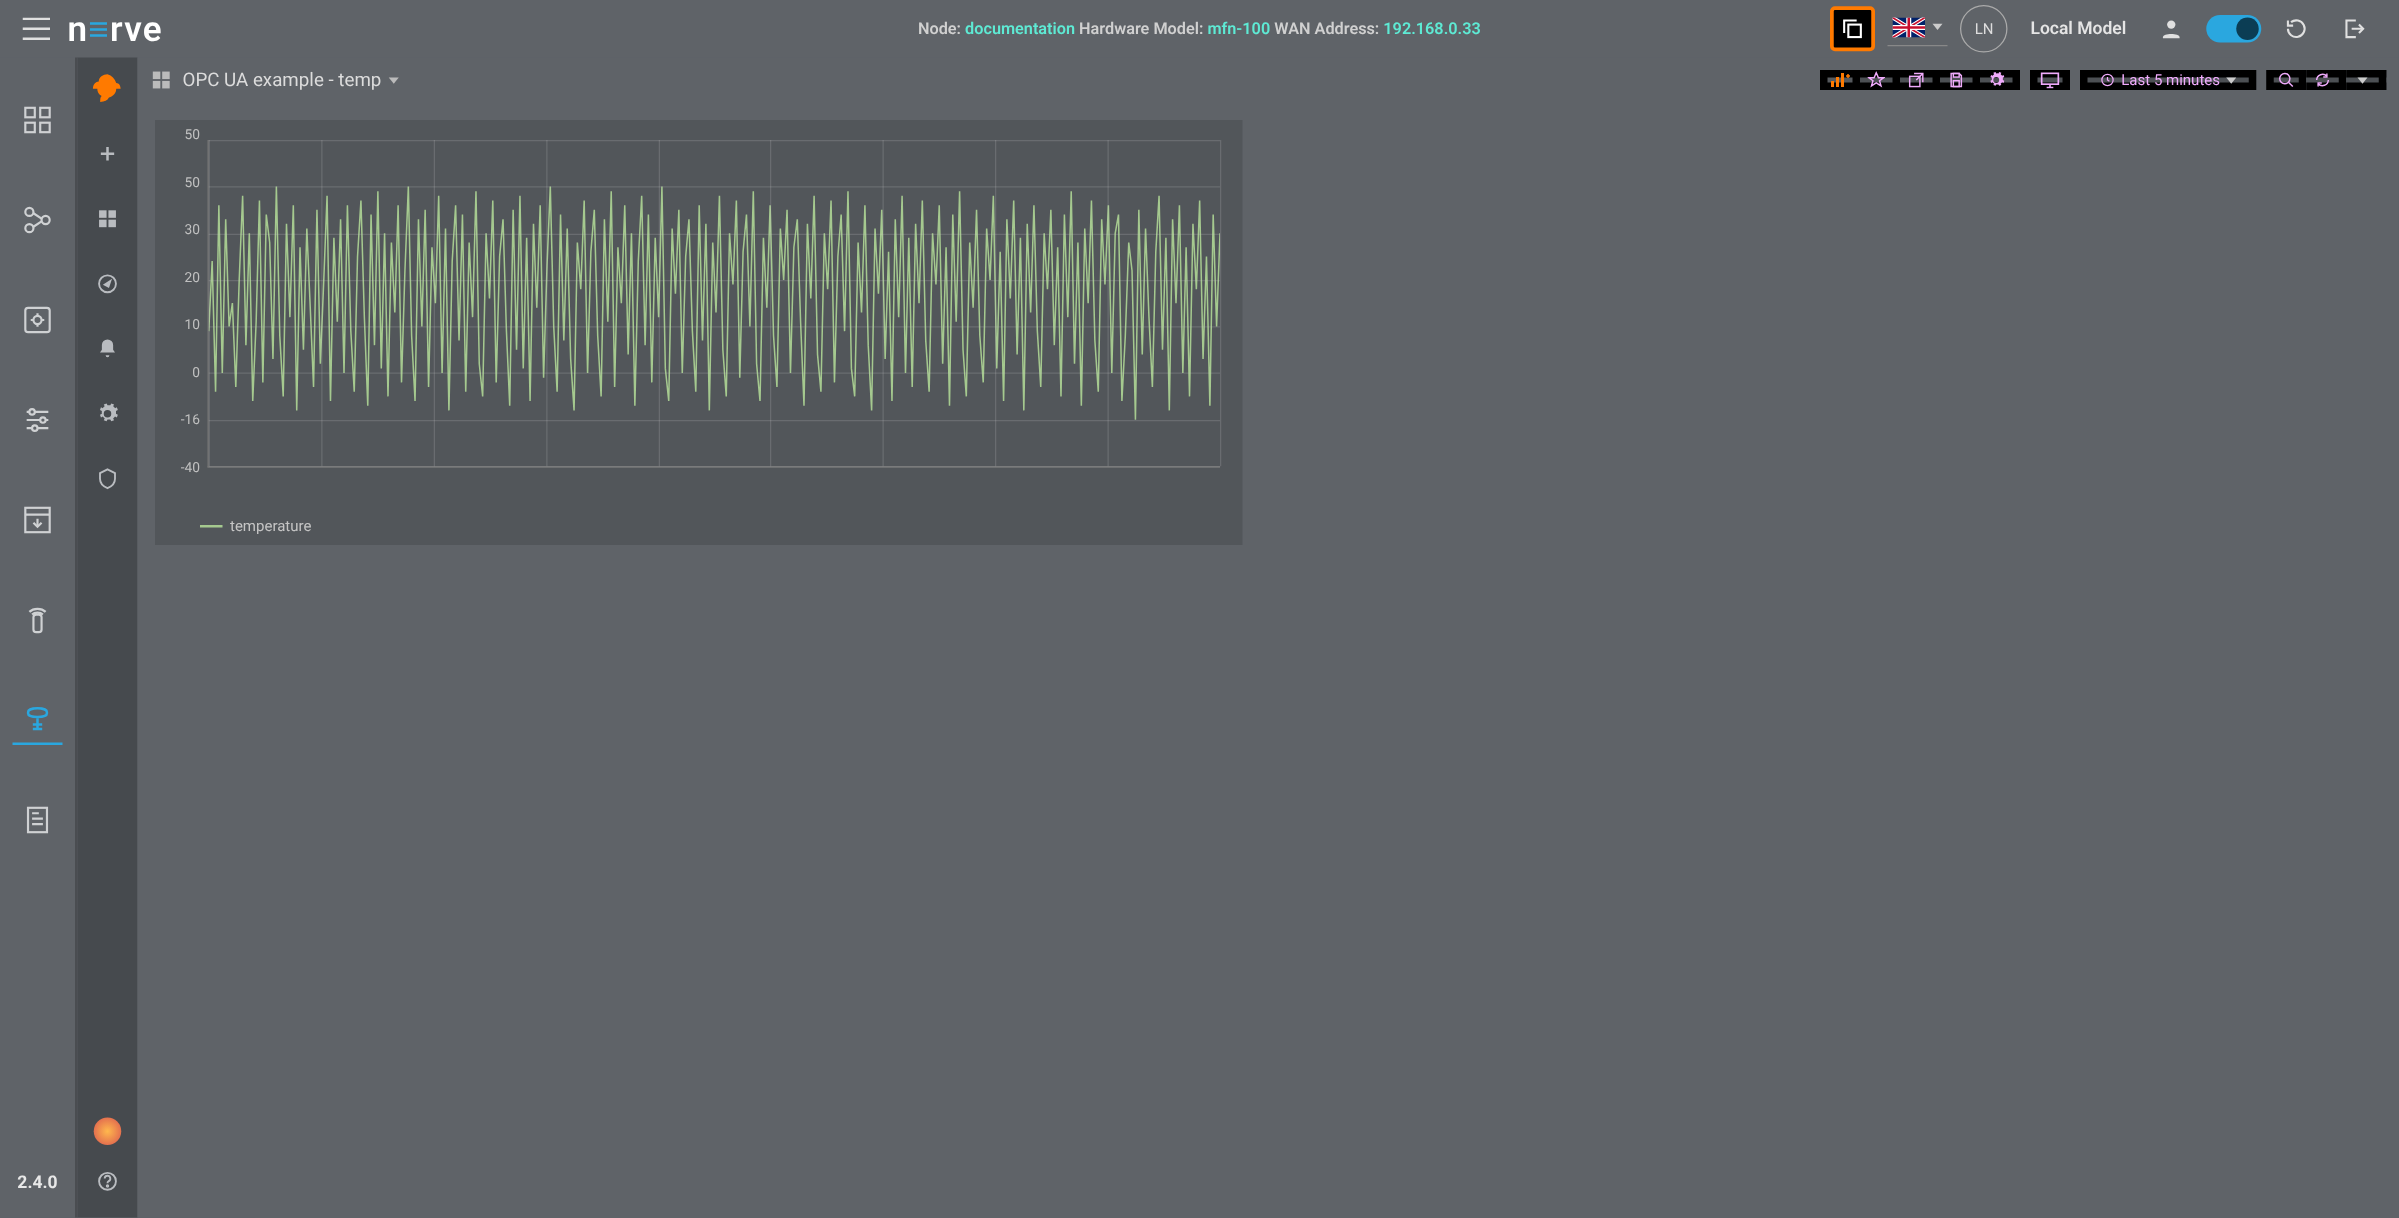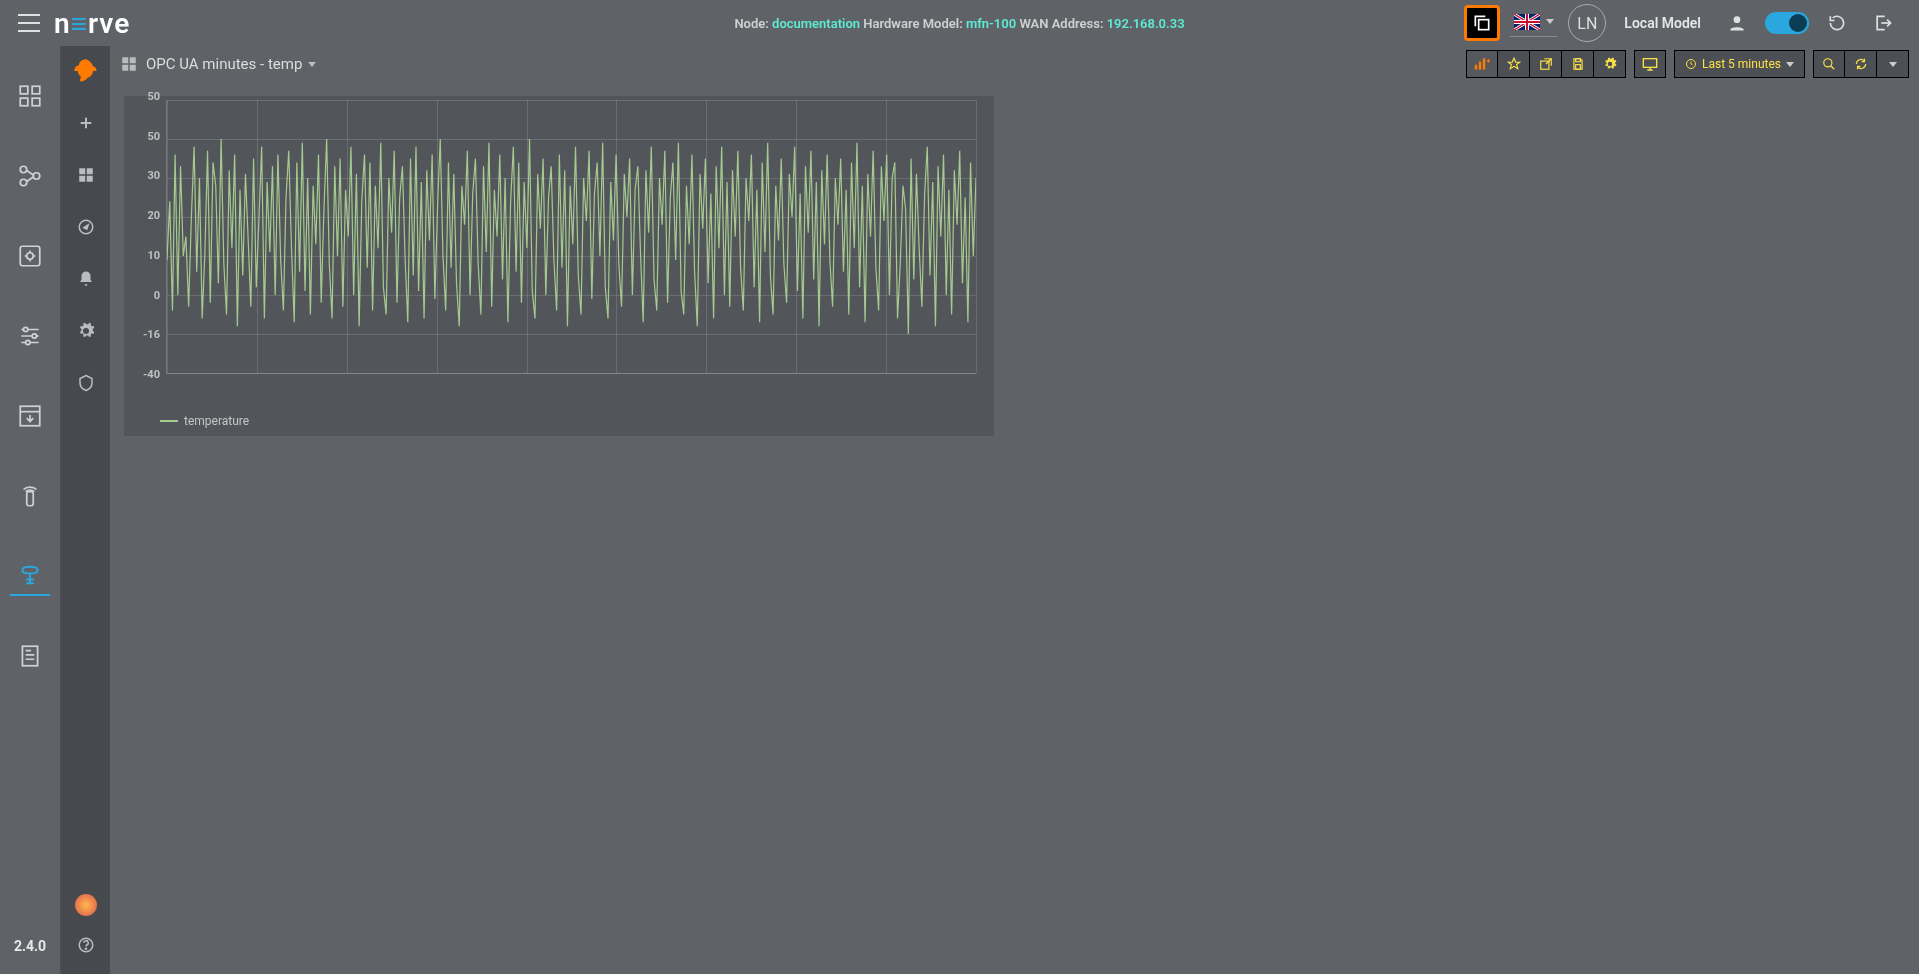--- a/index.html
+++ b/index.html
@@ -35,21 +35,21 @@
   width: 36px; height: 36px; display:flex; align-items:center; justify-content:center;
   cursor:pointer; color:#e0e0e0;
 }
 .highlight-btn {
   border: 3px solid #ff7a00; border-radius: 4px; background:#000;
 }
 .lang-sel { display:flex; align-items:center; gap:6px; border-bottom:1px solid #888; padding:4px 4px 6px; cursor:pointer;}
 .chev-down { width:0;height:0;border-left:4px solid transparent;border-right:4px solid transparent;border-top:5px solid #ccc;}
 .ln-circle {
   width: 38px;height:38px;border:1.5px solid #aaa;border-radius:50%;
-  display:flex;align-items:center;justify-content:center;font-size:16px;color:#ddd;
+  display:flex;align-items:center;justify-content:center;font-size:12px;color:#ddd;
 }
 .local-nerve{font-size:14px;color:#e5e5e5;font-weight:600;margin:0 8px;}
 .toggle {
   width:44px;height:22px;background:#2aa7df;border-radius:11px;position:relative;cursor:pointer;
 }
 .toggle::after{content:"";position:absolute;right:2px;top:2px;width:18px;height:18px;background:#0b3d54;border-radius:50%;}
 
 
 .nerve-sidebar {
   position: absolute; left:0; top:46px; bottom:0; width:60px;
@@ -75,35 +75,35 @@
 .gf-bottom{margin-top:auto;margin-bottom:14px;display:flex;flex-direction:column;align-items:center;gap:14px;}
 .avatar-dot{width:22px;height:22px;border-radius:50%;background:radial-gradient(circle,#ffb84d,#d9534f);}
 
 .grafana-content{ position:absolute; left:48px; right:0; top:0; bottom:0; background:#5f6368;}
 .gf-topbar{
   height:36px;display:flex;align-items:center;padding:0 10px;gap:8px;font-size:15px;color:#dcdcdc;
 }
 .gf-topbar .dash-icon{color:#bbb;}
 .dash-title{cursor:pointer;display:flex;align-items:center;gap:6px;}
 .gf-toolbar{margin-left:auto;display:flex;align-items:center;gap:0;}
-.tb-btn{width:32px;height:28px;background:#4c5054;border:1px solid #000000;display:flex;align-items:center;justify-content:center;color:#fde047;cursor:pointer;font-size:13px;}
+.tb-btn{width:32px;height:16px;background:#4c5054;border:6px solid #000000;display:flex;align-items:center;justify-content:center;color:#f0abfc;cursor:pointer;font-size:13px;}
 .tb-btn.active{background:#55595d;}
 .tb-btn + .tb-btn{border-left:none;}
 .tb-group{display:flex;margin-left:8px;}
 .time-btn{padding:0 10px;display:flex;align-items:center;gap:5px;font-size:12px;}
 .add-panel-icon{color:#ff7a00;font-weight:bold;}
 
 
 .panel{
   margin:14px 0 0 14px;
   width:870px;height:340px;background:#52565a;
   display:flex;flex-direction:column;
 }
 .panel-title{text-align:center;font-size:14px;color:#d6d7d8;padding:6px 0;}
-.chart-area{flex:1;position:relative;margin:0 18px 6px 10px;font-weight:bold;}
+.chart-area{flex:1;position:relative;margin:12px 18px 6px 10px;}
 .y-axis{position:absolute;left:0;top:0;bottom:30px;width:30px;}
 .y-tick{position:absolute;right:4px;font-size:11px;color:#c0c0c0;transform:translateY(-50%);}
 .plot{position:absolute;left:32px;right:0;top:4px;bottom:30px;border-left:1px solid #777;border-bottom:1px solid #777;}
 .grid-h{position:absolute;left:0;right:0;border-top:1px solid rgba(200,200,200,0.2);}
 .grid-v{position:absolute;top:0;bottom:0;border-left:1px solid rgba(200,200,200,0.2);}
 .x-axis{position:absolute;left:32px;right:0;bottom:12px;height:16px;}
 .x-tick{position:absolute;font-size:11px;color:#c0c0c0;transform:translateX(-50%);white-space:nowrap;}
 .chart-line{stroke:#a5c98f;stroke-width:1.2;fill:none;}
 .legend{padding:4px 0 8px 36px;font-size:12px;color:#c5c5c5;display:flex;align-items:center;gap:6px;}
 .legend-swatch{width:18px;height:0;border-top:2px solid #a5c98f;}
@@ -300,21 +300,21 @@
     <div class="gf-topbar">
       <span class="dash-icon">
         <svg width="18" height="18" viewBox="0 0 24 24" fill="currentColor">
             <rect x="3" y="3" width="8" height="8"></rect>
             <rect x="13" y="3" width="8" height="8"></rect>
             <rect x="3" y="13" width="8" height="8"></rect>
             <rect x="13" y="13" width="8" height="8"></rect>
           </svg>
       </span>
       <span class="dash-title">
-        <span>OPC UA minutes - temp</span>
+        <span>OPC UA example - temp</span>
         <span class="chev-down" style="border-top-color:#bbb;"></span>
       </span>
 
       <div class="gf-toolbar">
         <div class="tb-group">
           <div class="tb-btn active">
               <span class="add-panel-icon">
             <svg width="16" height="14" viewBox="0 0 20 16">
                   <rect x="1" y="9" width="3" height="6" fill="#ff7a00"></rect>
                   <rect x="6" y="5" width="3" height="10" fill="#ff7a00"></rect>

